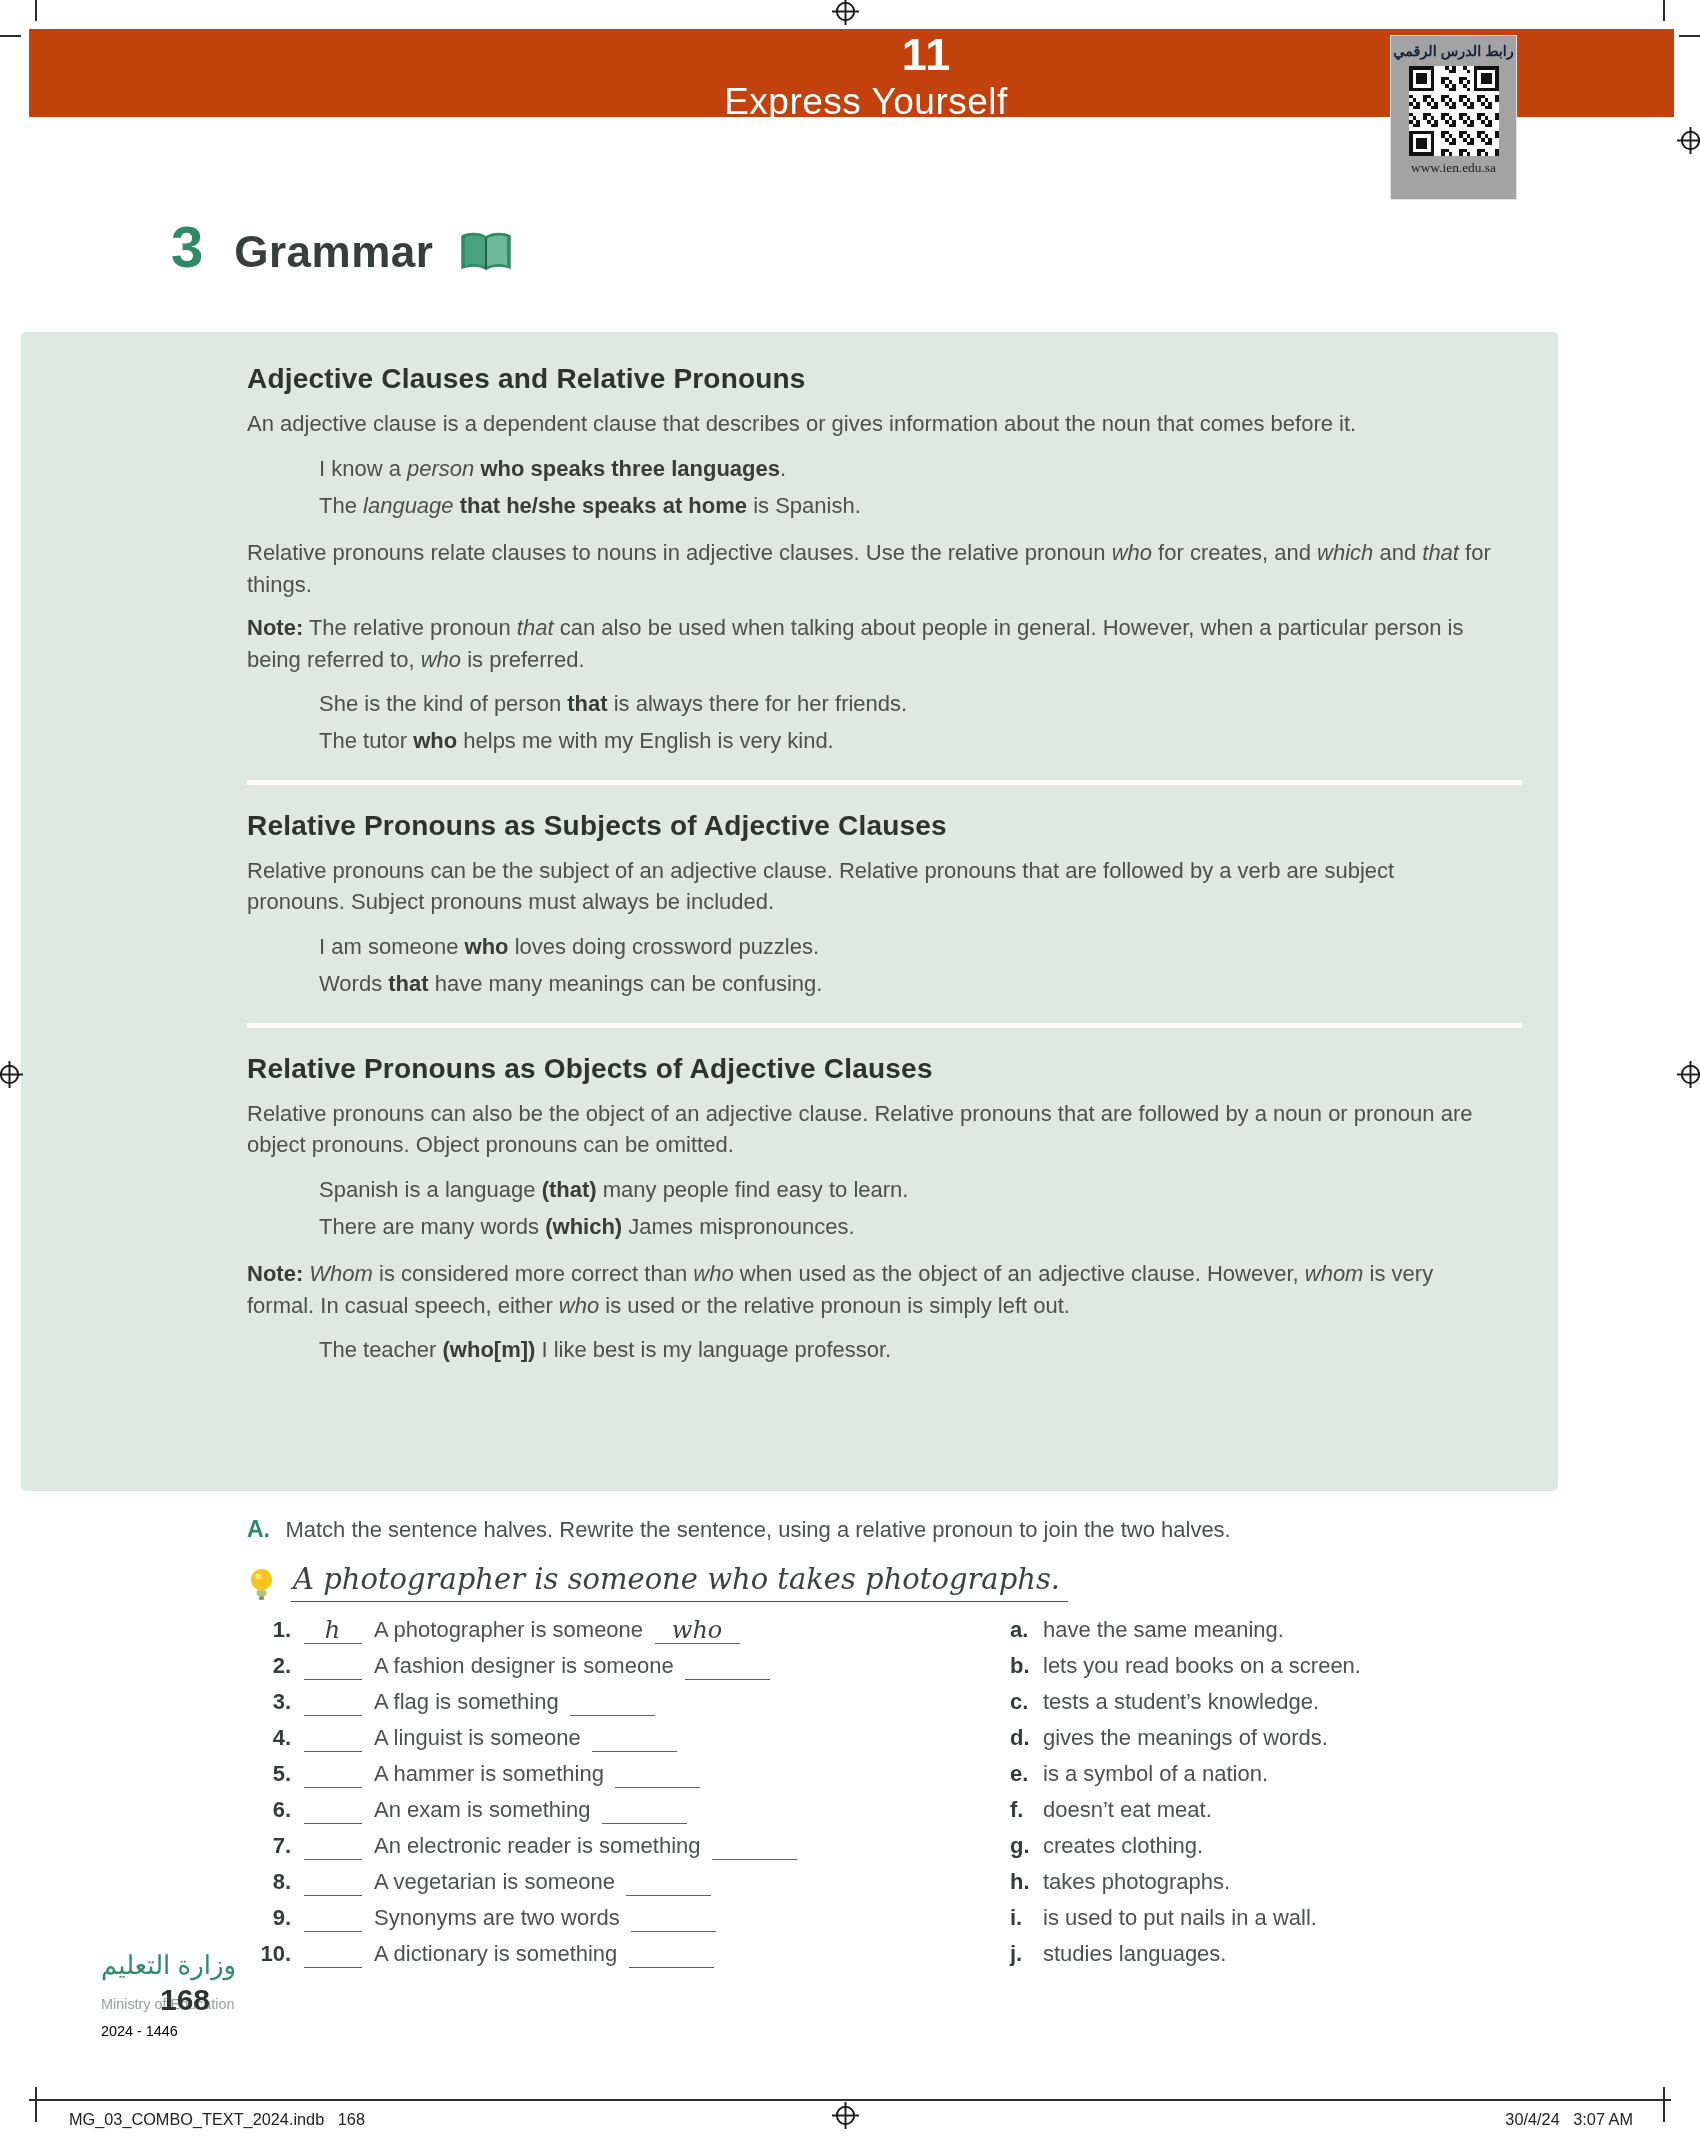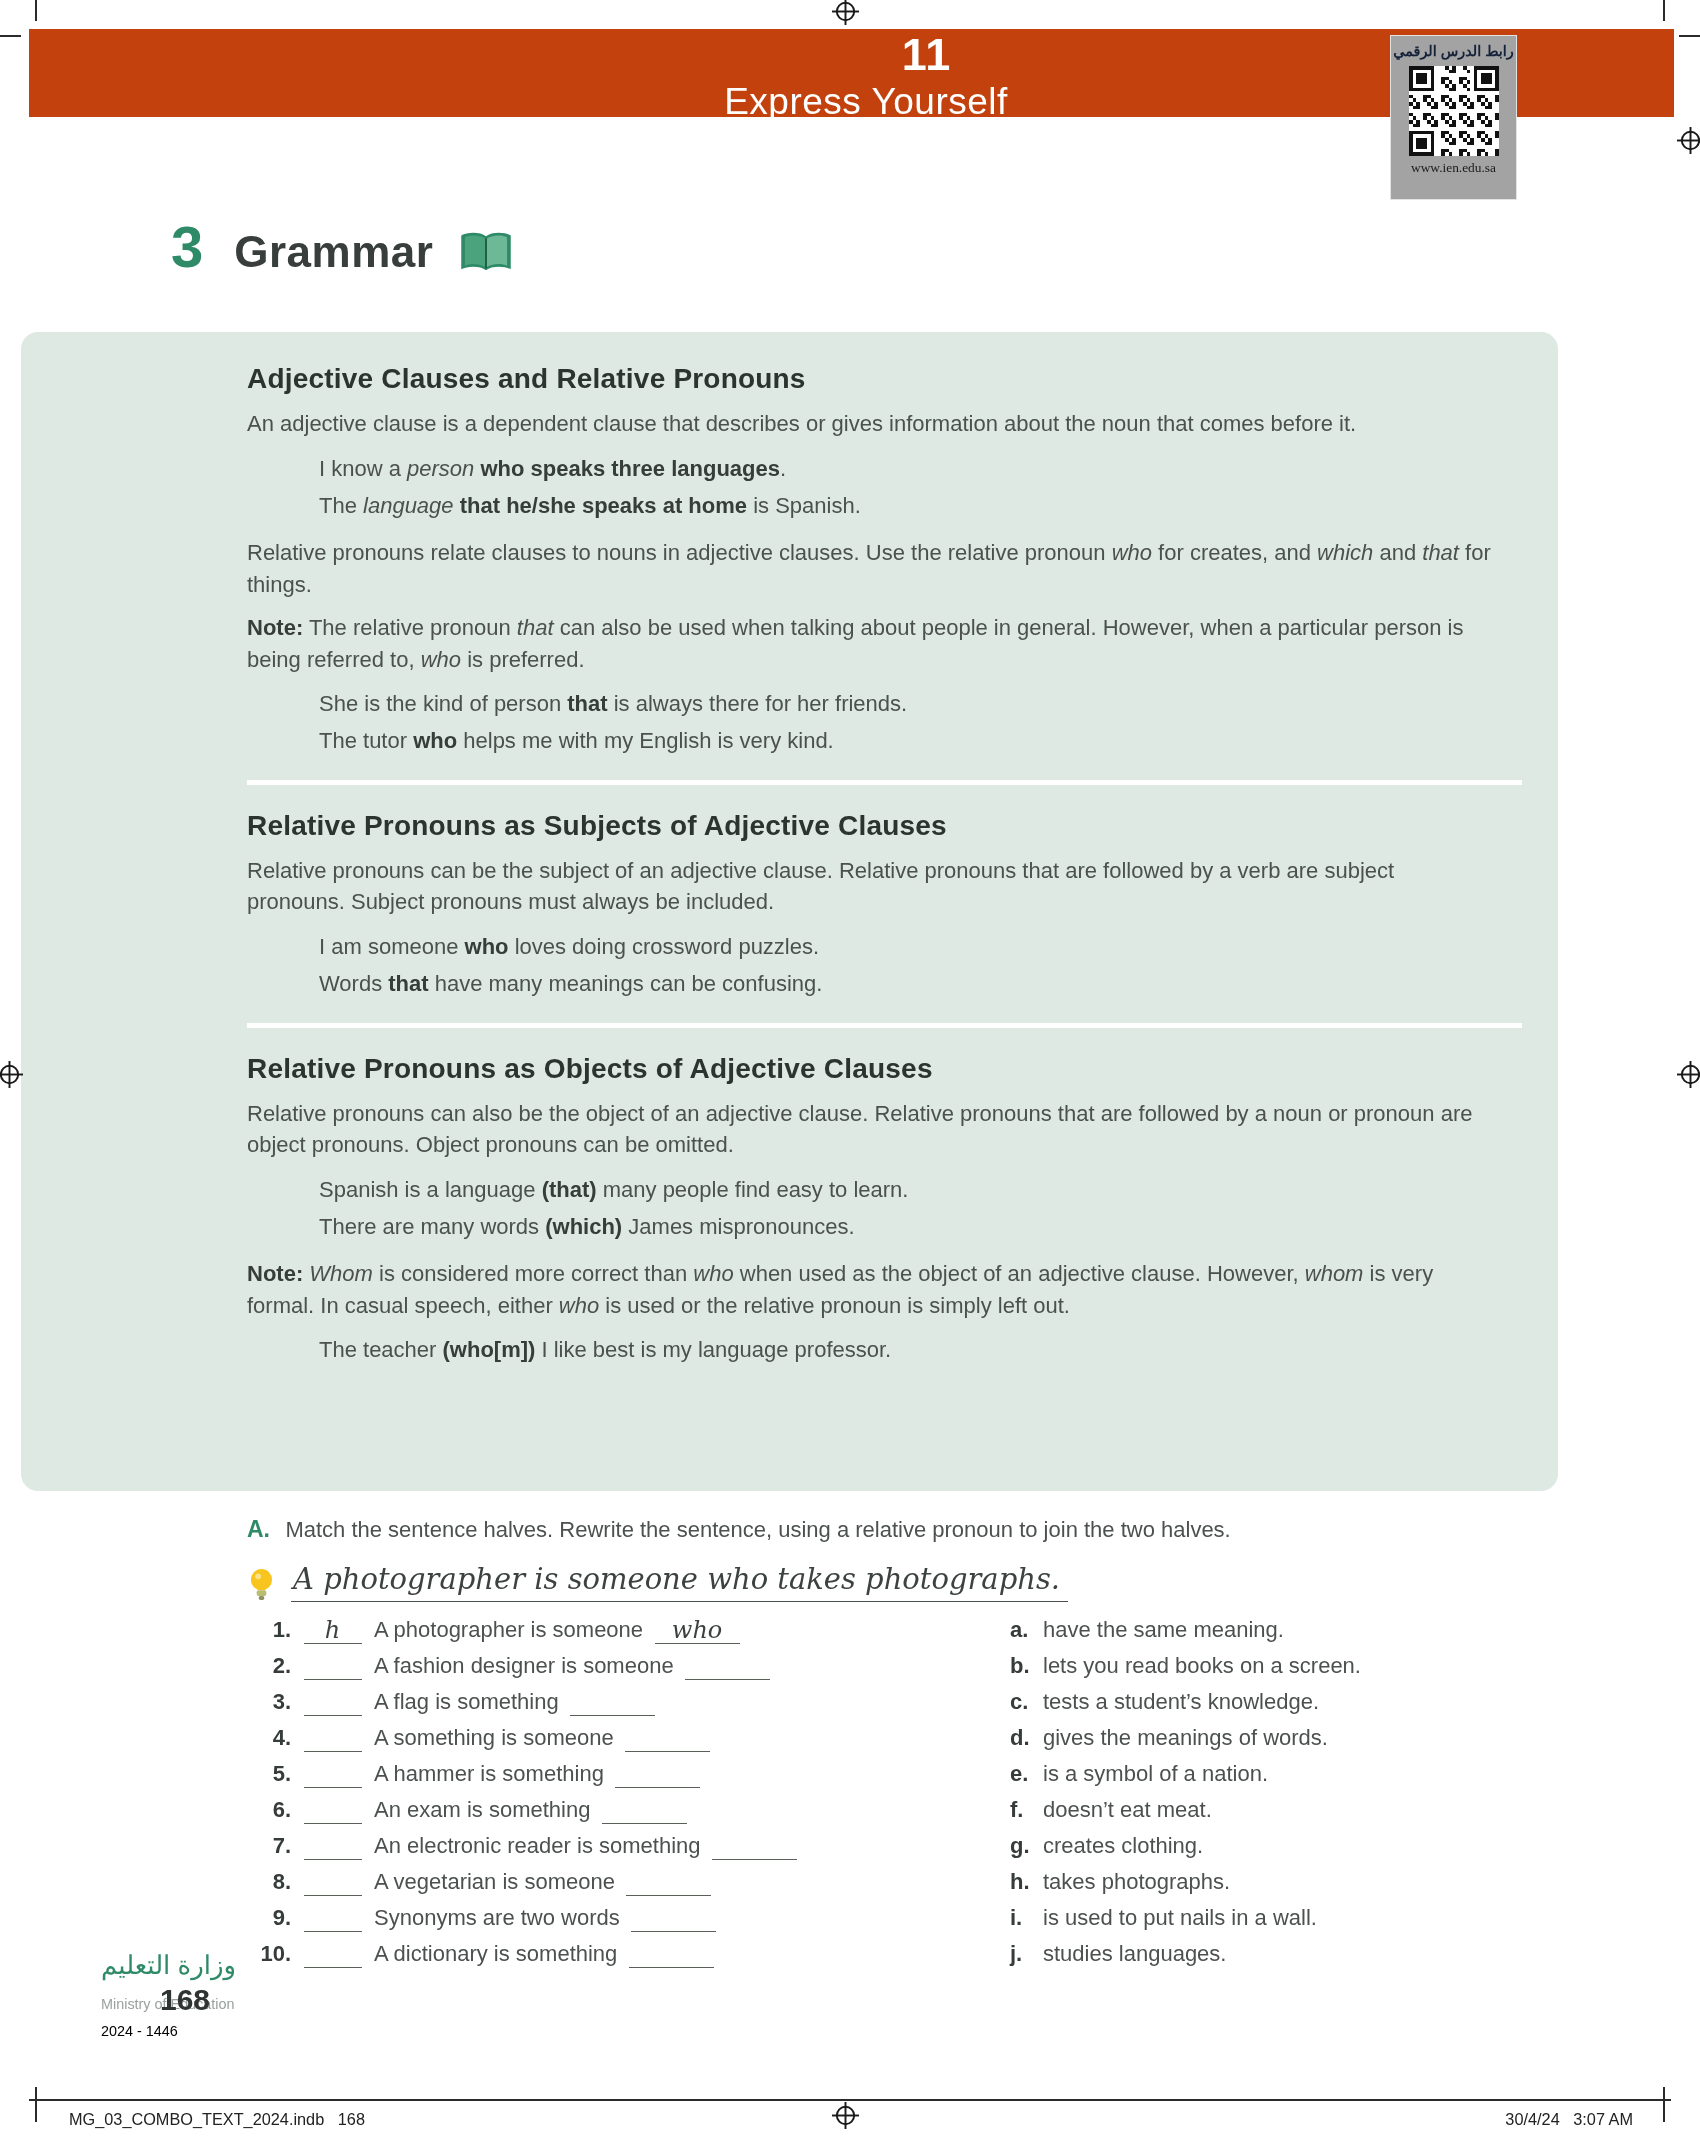--- a/index.html
+++ b/index.html
@@ -24,21 +24,21 @@
   .qr-url{font-family:"Liberation Serif",serif;font-size:13.4px;color:#1c1c1c;}
 
   
   .lesson-row{padding-top:213px;margin-left:171px;display:flex;align-items:baseline;}
   .lesson-num{font-size:58px;font-weight:700;color:#2f8a67;}
   .lesson-title{font-size:44px;font-weight:700;color:#383e3c;margin:0 0 0 31px;letter-spacing:0.5px;}
   .book{width:56px;height:44px;margin-left:25px;align-self:center;transform:translateY(5.8px);}
 
   
   .panel{margin:52px 142px 0 21px;width:1537px;height:1159px;box-sizing:border-box;background:#dde9e2;
-         border-radius:17px;padding:31px 65px 29px 226px;overflow:hidden;}
+         border-radius:5px;padding:31px 65px 29px 226px;overflow:hidden;}
   .panel h2{font-size:28px;font-weight:700;color:#2c3431;margin:0 0 13.4px;letter-spacing:0.2px;}
   .panel p{font-size:22px;line-height:1.42;margin:0 0 12.5px;color:#4c514f;}
   .panel .ex{margin:3.8px 0 15.4px 72px;}
   .panel .ex p{margin:0 0 3.8px;line-height:1.5;}
   .b{font-weight:700;color:#363d3a;}
   .i{font-style:italic;}
   .divider{height:4.8px;background:#ffffff;margin:23px 0 25px;width:calc(100% + 29px);}
 
   
   .exercise{margin:25px 58px 0 247px;font-size:22px;color:#4c514f;position:relative;z-index:1;}
@@ -351,21 +351,21 @@
           </div>
           <div class="mrow">
             <span class="mnum">3.</span>
             <span class="blank"><span class="hand"></span></span>
             <span class="mtext">A flag is something</span>
             <span class="blank b2"><span class="hand"></span></span>
           </div>
           <div class="mrow">
             <span class="mnum">4.</span>
             <span class="blank"><span class="hand"></span></span>
-            <span class="mtext">A something is someone</span>
+            <span class="mtext">A linguist is someone</span>
             <span class="blank b2"><span class="hand"></span></span>
           </div>
           <div class="mrow">
             <span class="mnum">5.</span>
             <span class="blank"><span class="hand"></span></span>
             <span class="mtext">A hammer is something</span>
             <span class="blank b2"><span class="hand"></span></span>
           </div>
           <div class="mrow">
             <span class="mnum">6.</span>

